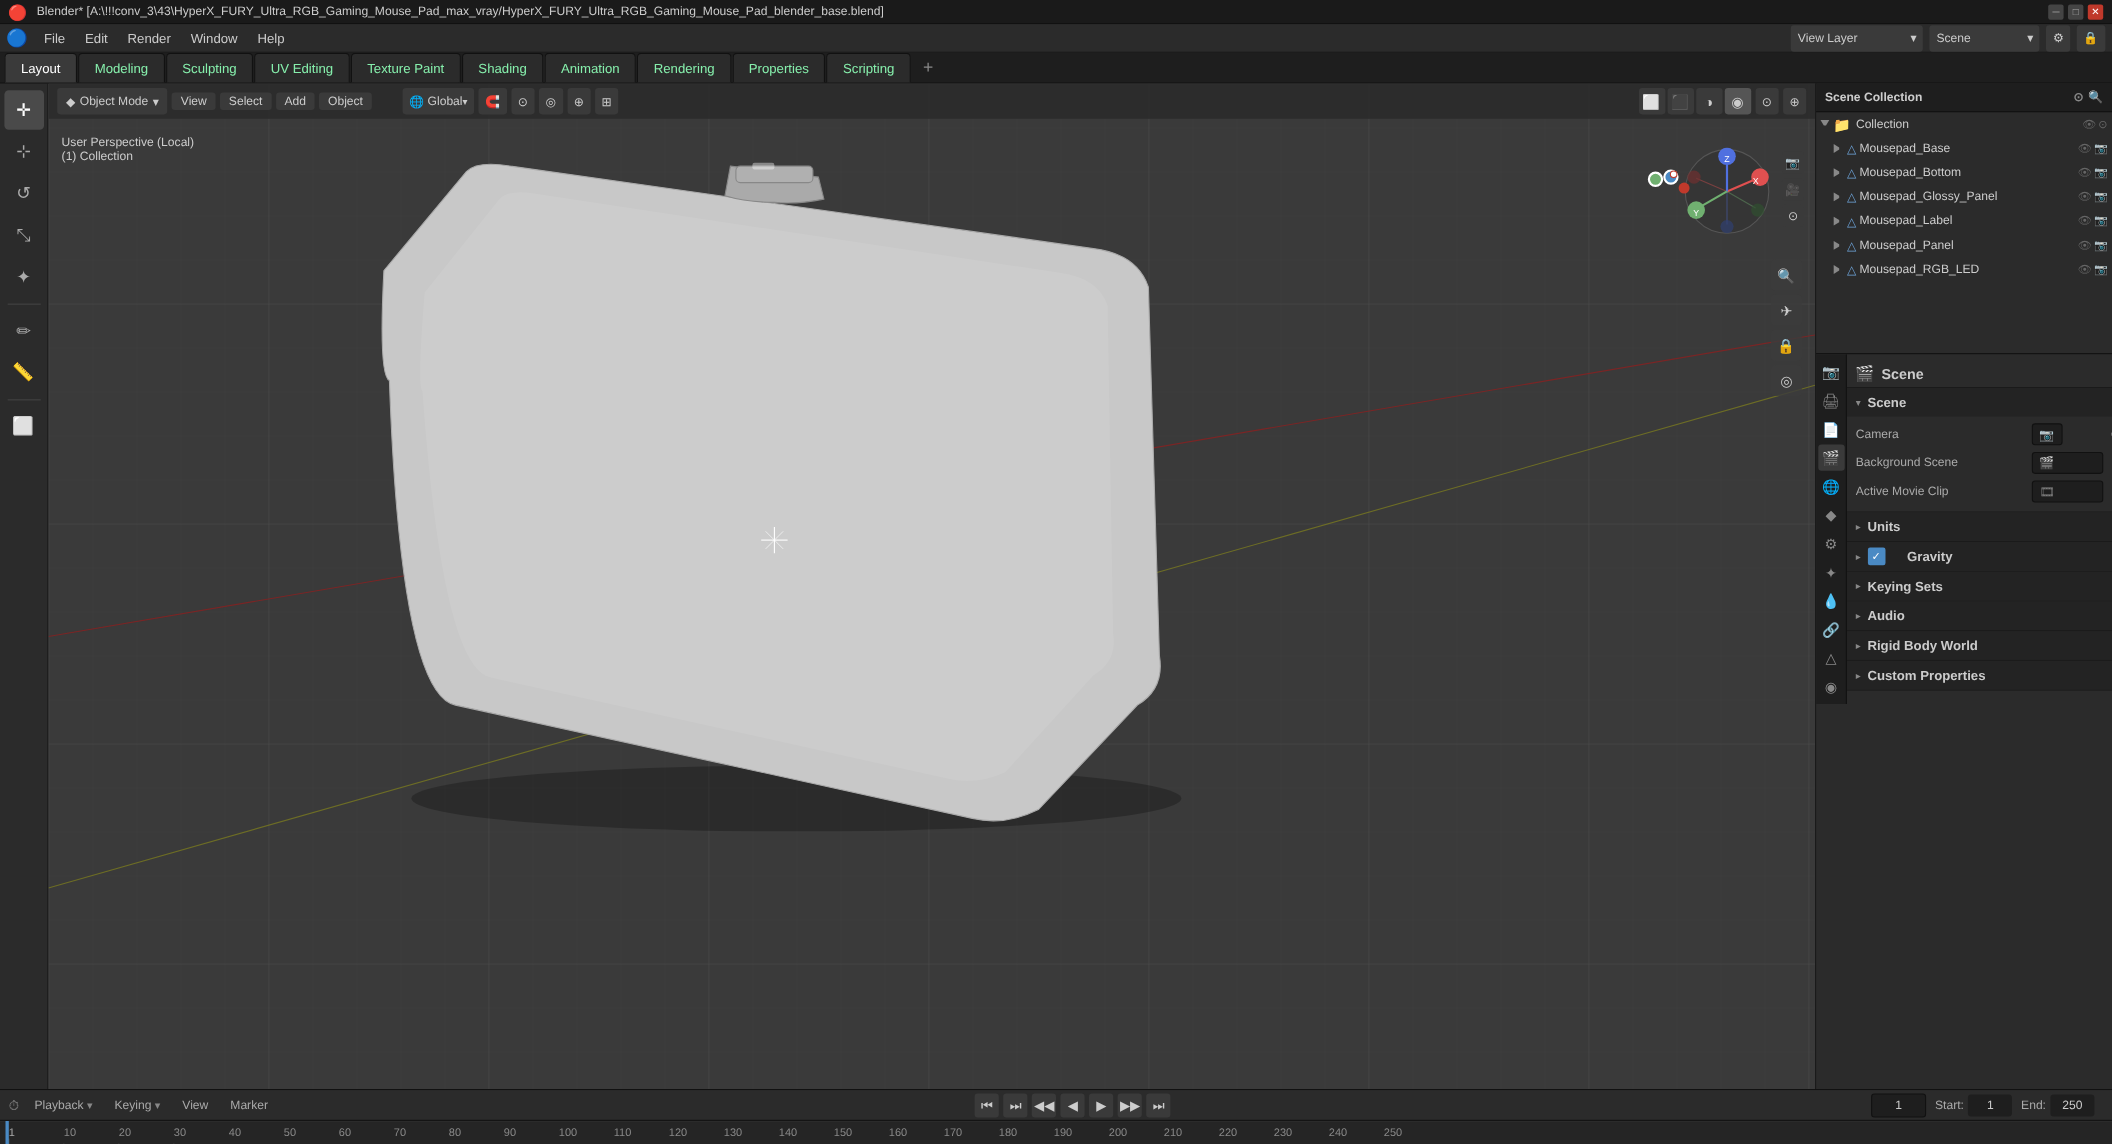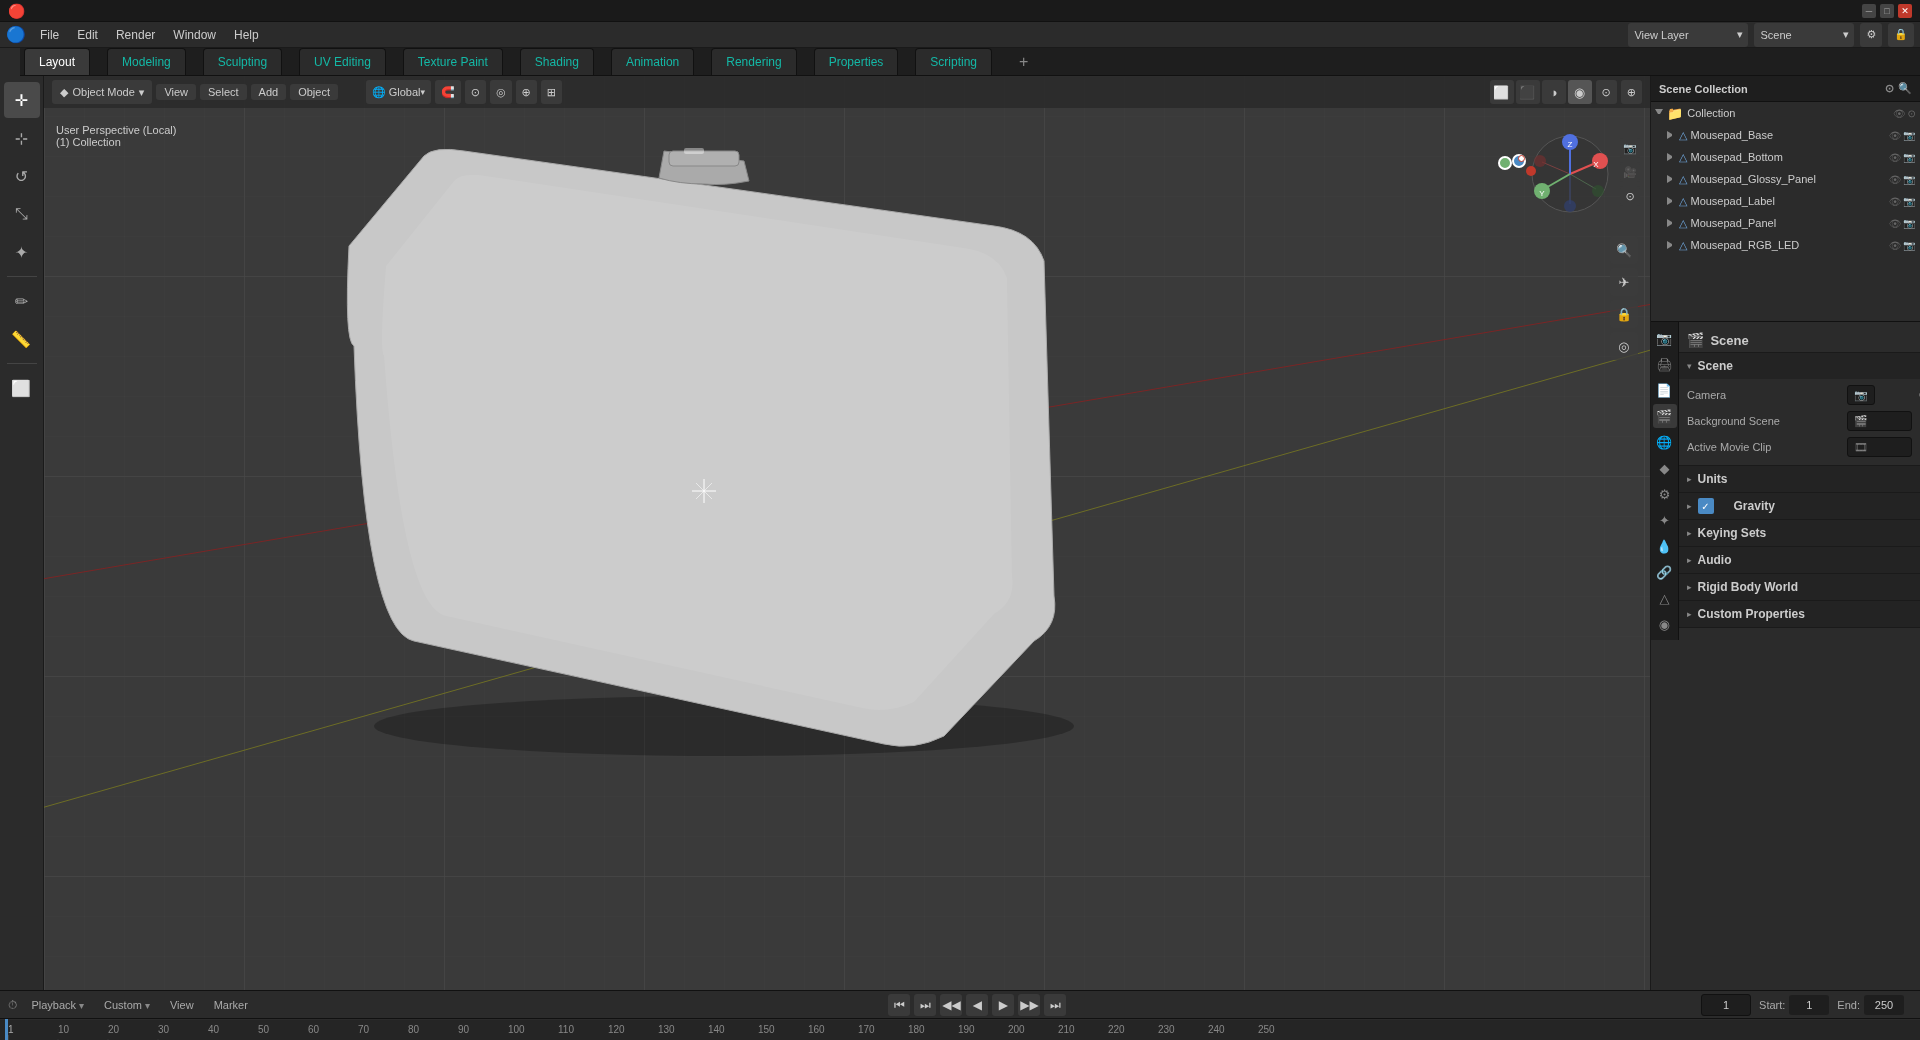--- a/index.html
+++ b/index.html
@@ -69,30 +69,29 @@
       border-radius: 3px;
     }
 
     
     #workspace-tabs {
       height: 28px;
       background: #1e1e1e;
       display: flex;
       align-items: stretch;
       padding: 0 4px;
-      gap: 17px;
+      gap: 1px;
       border-bottom: 1px solid #111;
-      margin-left: 20px;
     }
     .workspace-tab {
       padding: 0 14px;
       display: flex;
       align-items: center;
       font-size: 12px;
-      color: #14b8a6;
+      color: #86efac;
       cursor: pointer;
       border-radius: 4px 4px 0 0;
       background: #2b2b2b;
       border: 1px solid #111;
       border-bottom: none;
     }
     .workspace-tab.active {
       background: #3a3a3a;
       color: #fff;
     }
@@ -548,20 +547,21 @@
     
     .collapse-arrow-right::before { content: '▸'; font-size: 9px; color: #888; }
     .collapse-arrow-down::before { content: '▾'; font-size: 9px; color: #888; }
   </style>
 </head>
 <body>
 
 <div id="title-bar">
   <div id="title-bar-left">
     <span style="font-size:14px;">🔴</span>
+    <span id="title-bar-title">Blender* [A:\!!!conv_3\43\HyperX_FURY_Ultra_RGB_Gaming_Mouse_Pad_max_vray/HyperX_FURY_Ultra_RGB_Gaming_Mouse_Pad_blender_base.blend]</span>
   </div>
   <div id="title-bar-controls">
     <div class="title-btn title-btn-min">─</div>
     <div class="title-btn title-btn-max">□</div>
     <div class="title-btn title-btn-close">✕</div>
   </div>
 </div>
 
 <div id="menu-bar">
   <span style="font-size:16px; margin-right:4px;">🔵</span>
@@ -936,21 +936,21 @@
 <div id="timeline">
   <div id="timeline-header">
     <div style="display:flex;align-items:center;gap:2px;">
       <span style="font-size:12px;color:#888;">⏱</span>
     </div>
     <div class="tl-btn">
       <span>Playback</span>
       <span class="chevron-down"></span>
     </div>
     <div class="tl-btn">
-      <span>Custom</span>
+      <span>Keying</span>
       <span class="chevron-down"></span>
     </div>
     <div class="tl-btn">
       <span>View</span>
     </div>
     <div class="tl-btn">
       <span>Marker</span>
     </div>
 
     <div id="timeline-controls">

